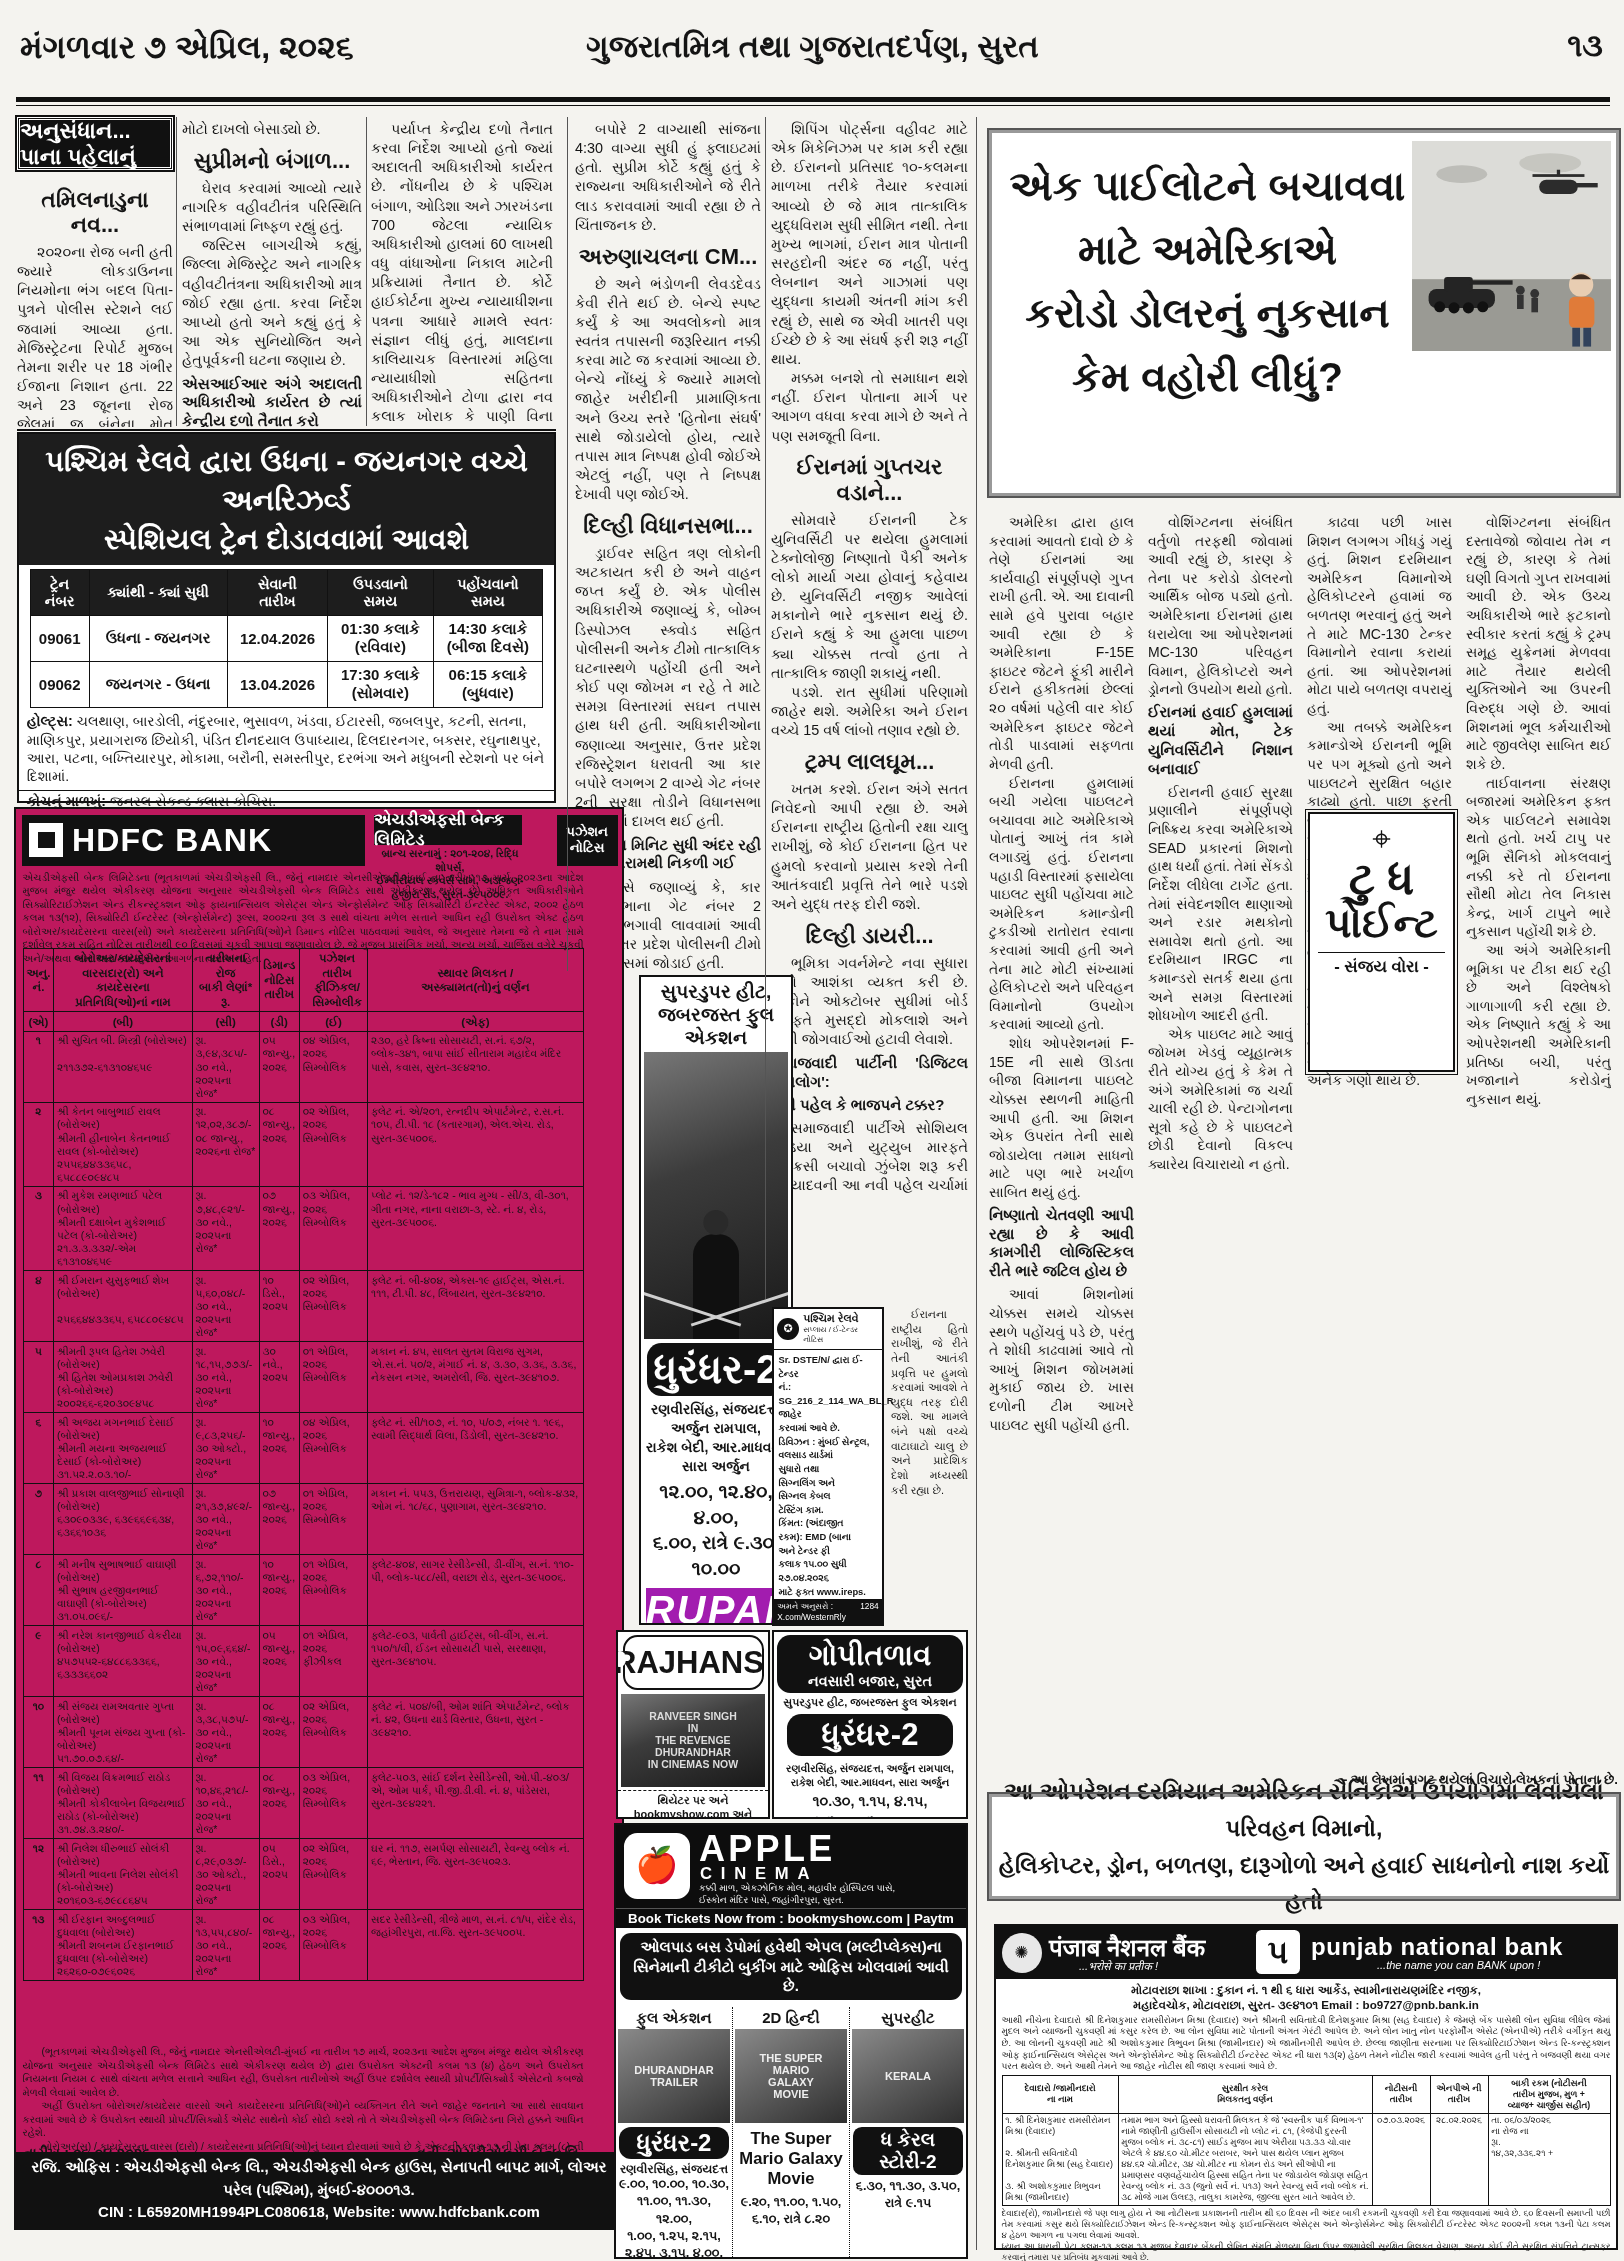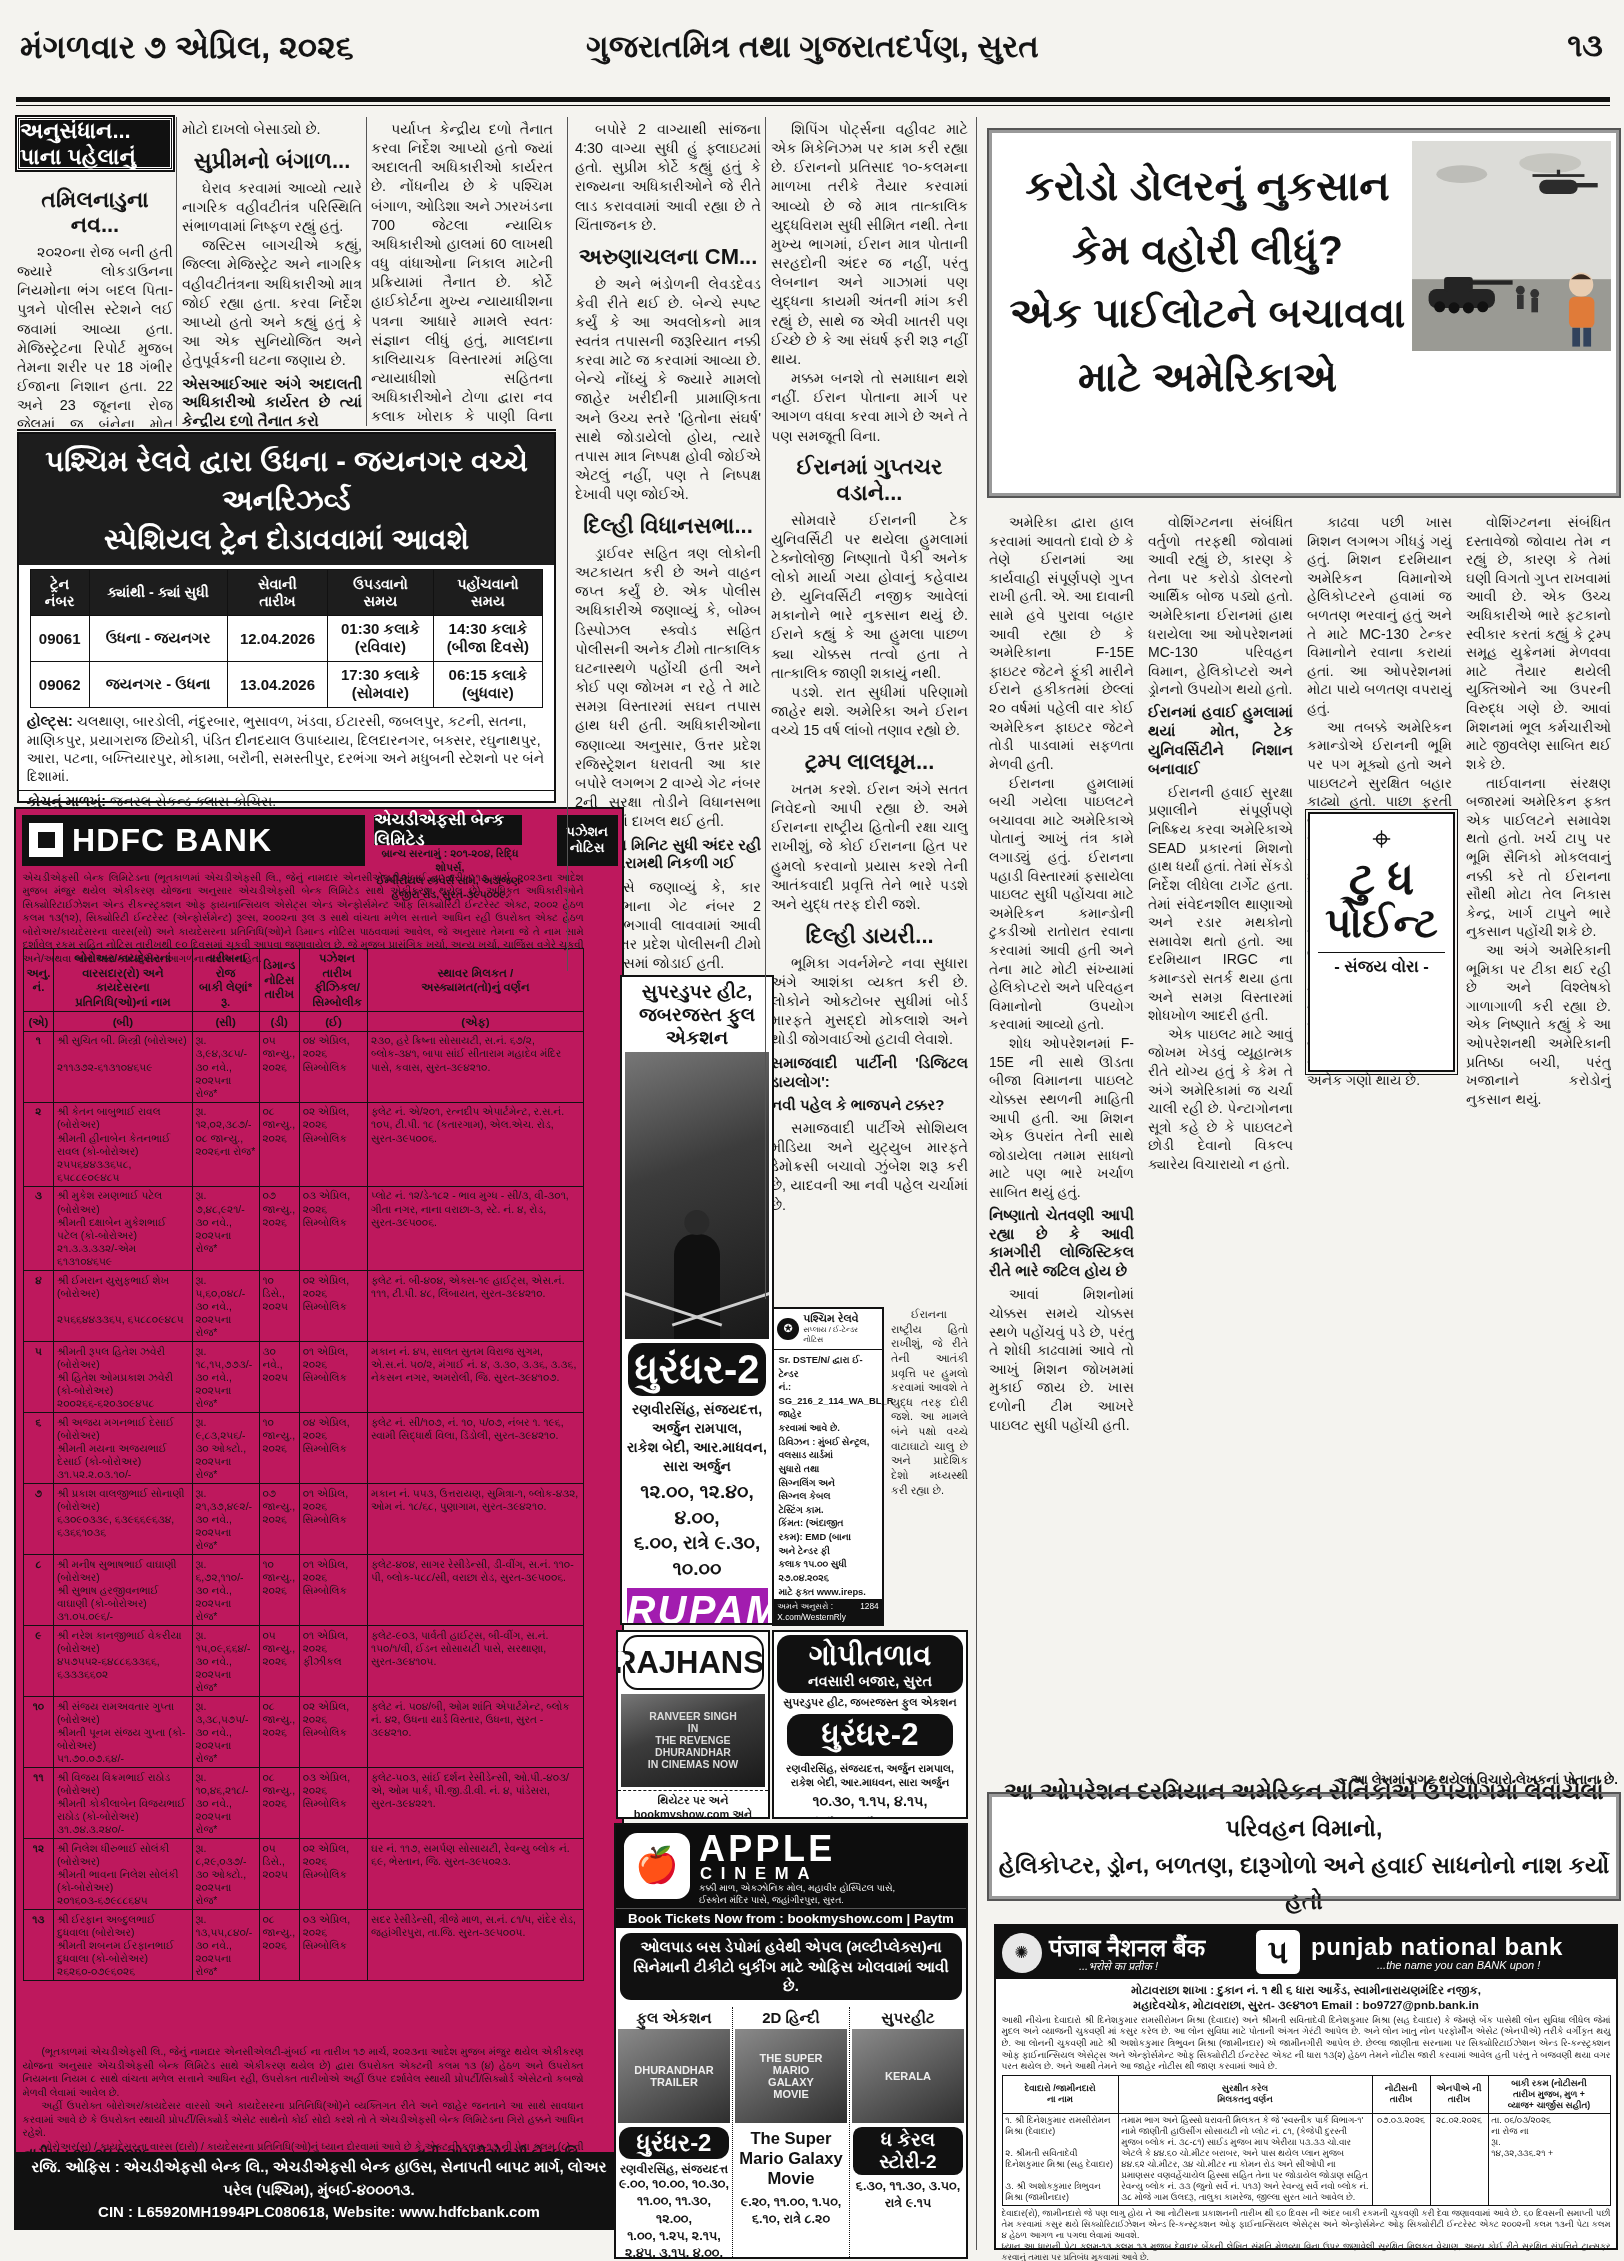--- a/index.html
+++ b/index.html
@@ -531,21 +531,21 @@
       </div>
       <div style="text-align:right;">
         <div>વતી, એચડીએફસી બેન્ક લિ.</div>
         <div>સહી/- અધિકૃત અધિકારી</div>
       </div>
     </div>
     <div class="hdfc-strip" style="white-space:pre-line;">રજિ. ઓફિસ : એચડીએફસી બેન્ક લિ., એચડીએફસી બેન્ક હાઉસ, સેનાપતી બાપટ માર્ગ, લોઅર પરેલ (પશ્ચિમ), મુંબઈ-૪૦૦૦૧૩.
 CIN : L65920MH1994PLC080618,    Website: www.hdfcbank.com</div>
   </div>
 
-  <div class="adbox" style="left:620px;top:975px;width:154px;height:650px;">
+  <div class="adbox" style="left:639px;top:975px;width:154px;height:650px;">
     <div class="rupam-head" style="white-space:pre-line;">સુપરડુપર હીટ,
 જબરજસ્ત ફુલ એકશન</div>
     <div class="poster" style="height:287px;margin:0 3.3px;">
       <div class="ptxt" style="top:5.5px;font-size:10px;color:#eee;"></div>
       <div class="fig"></div>
       <div class="beam" style="left:-33px;transform:rotate(18deg);"></div>
       <div class="beam" style="right:-33px;transform:rotate(-18deg);"></div>
     </div>
     <div class="dhur-title">ધુરંધર-2</div>
     <div class="ad-cast" style="white-space:pre-line;">રણવીરસિંહ, સંજયદત્ત, અર્જુન રામપાલ,
@@ -667,22 +667,22 @@
         <div class="mini-title" style="white-space: pre-line;">ધ કેરલ
 સ્ટોરી-2</div>
         <div class="times" style="white-space: pre-line;">૬.૩૦, ૧૧.૩૦, ૩.૫૦,
 રાત્રે ૯.૧૫</div>
       </div>
     </div>
   </div>
 
   <div class="art-box">
     <div class="art-h">
+      <div>એક પાઈલોટને બચાવવા માટે અમેરિકાએ</div>
       <div>કરોડો ડોલરનું નુકસાન કેમ વહોરી લીધું?</div>
-      <div>એક પાઈલોટને બચાવવા માટે અમેરિકાએ</div>
     </div>
     <svg class="cartoon" viewBox="0 0 360 380">
       <rect x="0" y="0" width="360" height="380" fill="#dcdcd8"></rect>
       <rect x="0" y="250" width="360" height="130" fill="#9a9a94"></rect>
       <ellipse cx="90" cy="60" rx="46" ry="16" fill="#bdbdb8"></ellipse>
       <ellipse cx="250" cy="40" rx="56" ry="18" fill="#c6c6c0"></ellipse>
 
       <g fill="#2c2c2c">
         <rect x="230" y="70" width="70" height="26" rx="13"></rect>
         <rect x="296" y="76" width="40" height="8"></rect>

